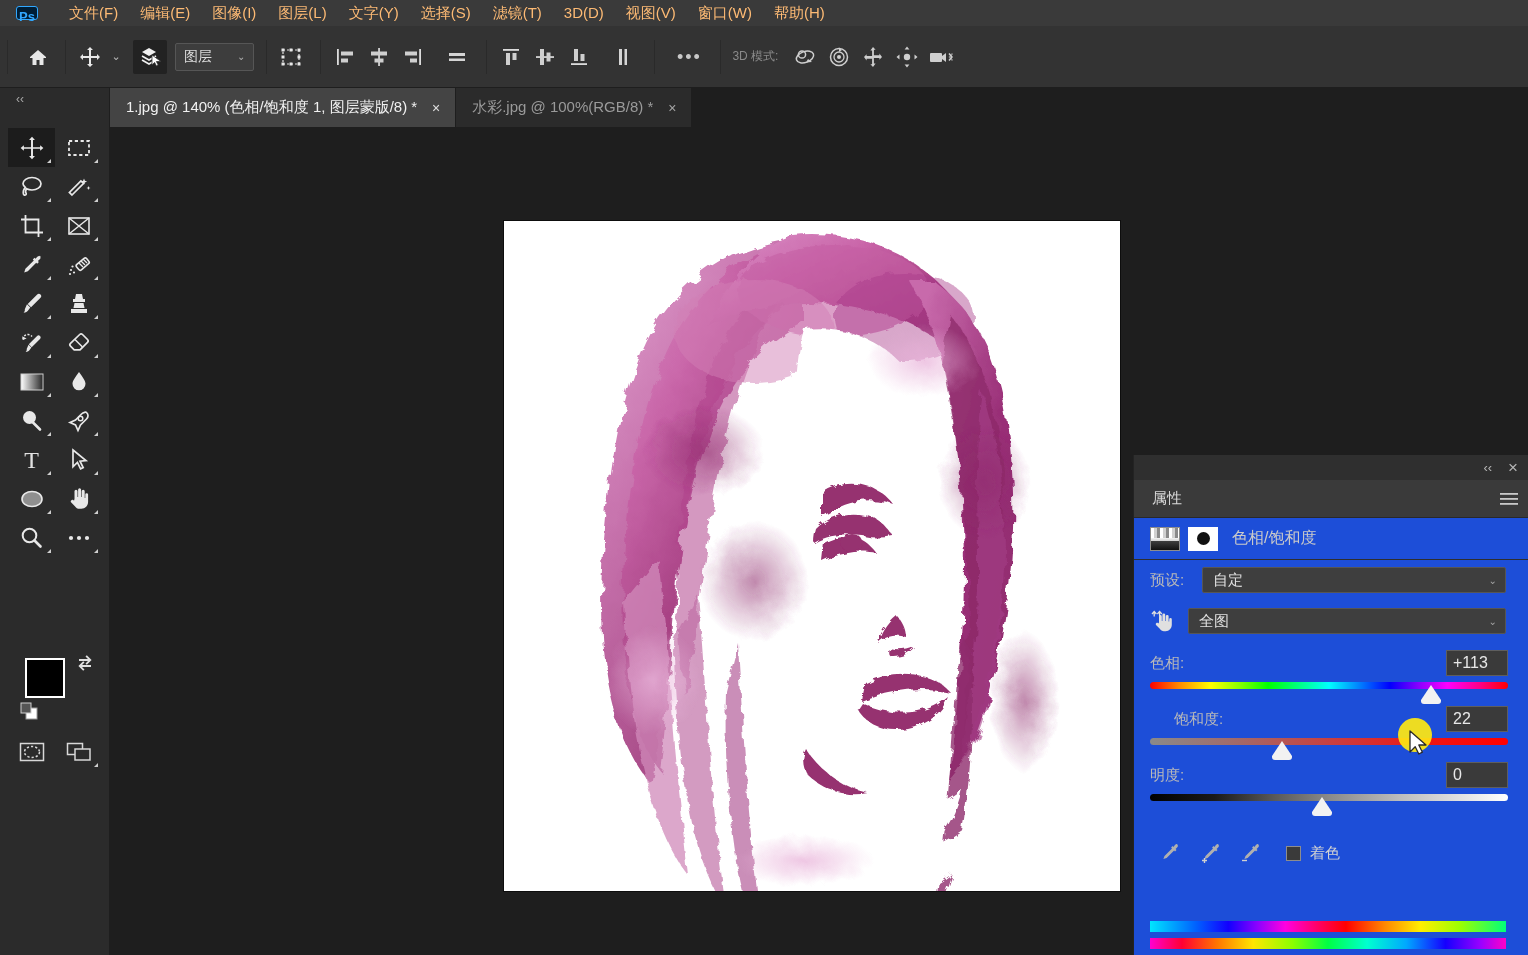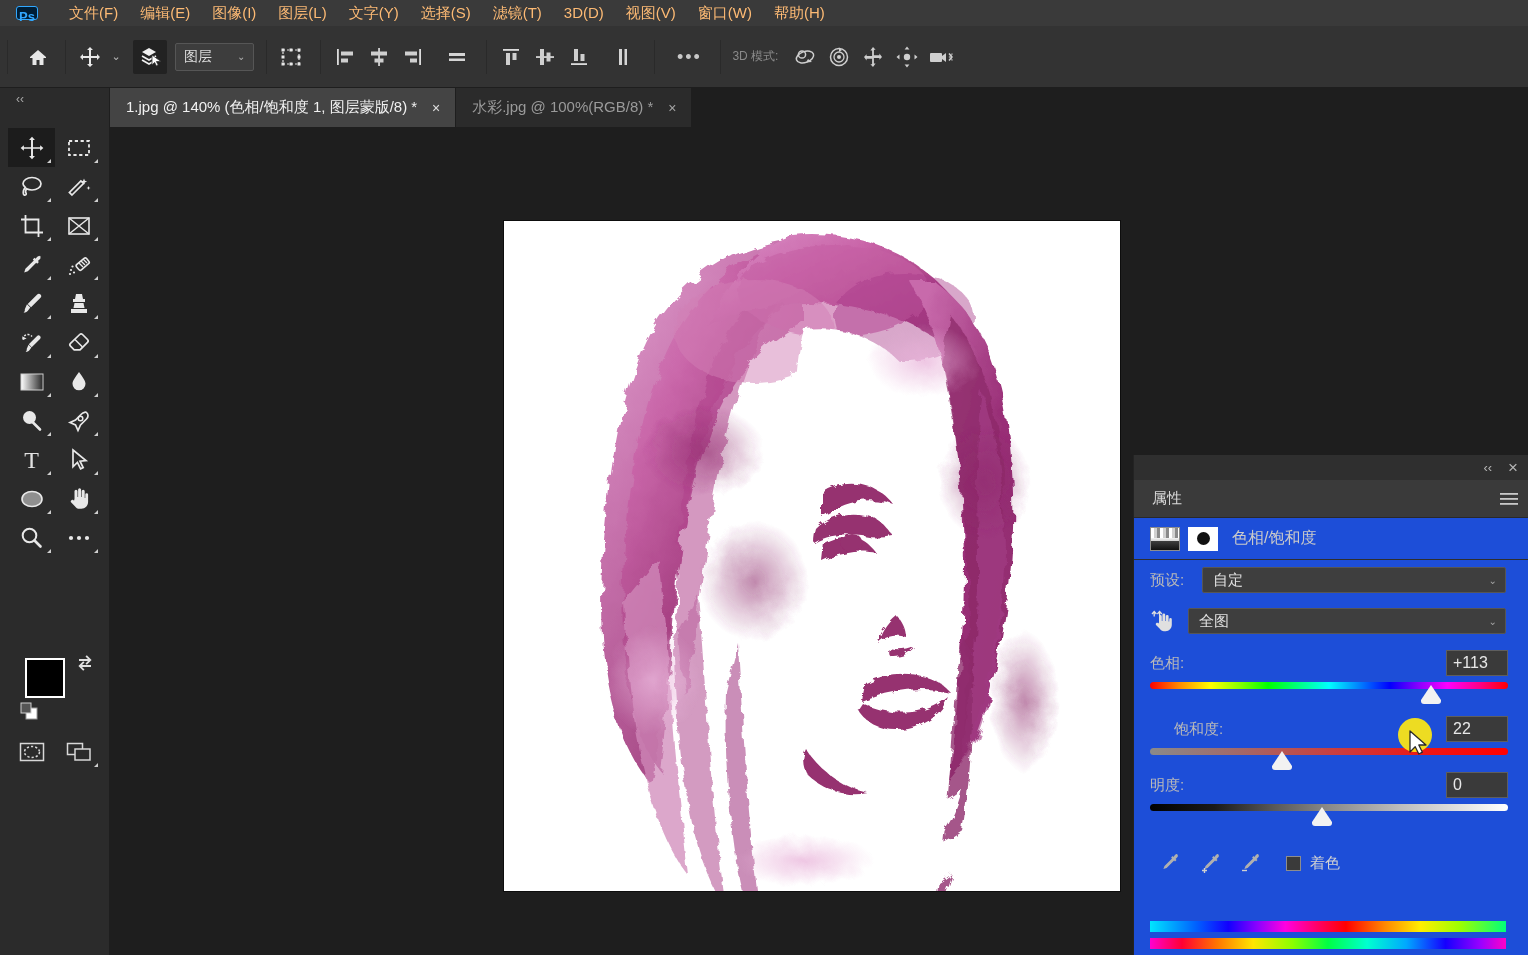--- a/index.html
+++ b/index.html
@@ -800,21 +800,21 @@
 
       <div class="slider-label-row" style="margin-top:6px;">
         <span class="row-label">色相:</span>
         <div class="val-field">+113</div>
       </div>
       <div class="track-wrap">
         <div class="track hue"></div>
         <div class="thumb" style="left:78.5%;"></div>
       </div>
 
-      <div class="slider-label-row" style="margin-top:10px;padding-left:40px;">
+      <div class="slider-label-row" style="padding-left:40px;">
         <span class="row-label">饱和度:</span>
         <div class="val-field">22</div>
       </div>
       <div class="track-wrap">
         <div class="track sat"></div>
         <div class="thumb" style="left:37%;"></div>
       </div>
 
       <div class="slider-label-row" style="">
         <span class="row-label">明度:</span>

